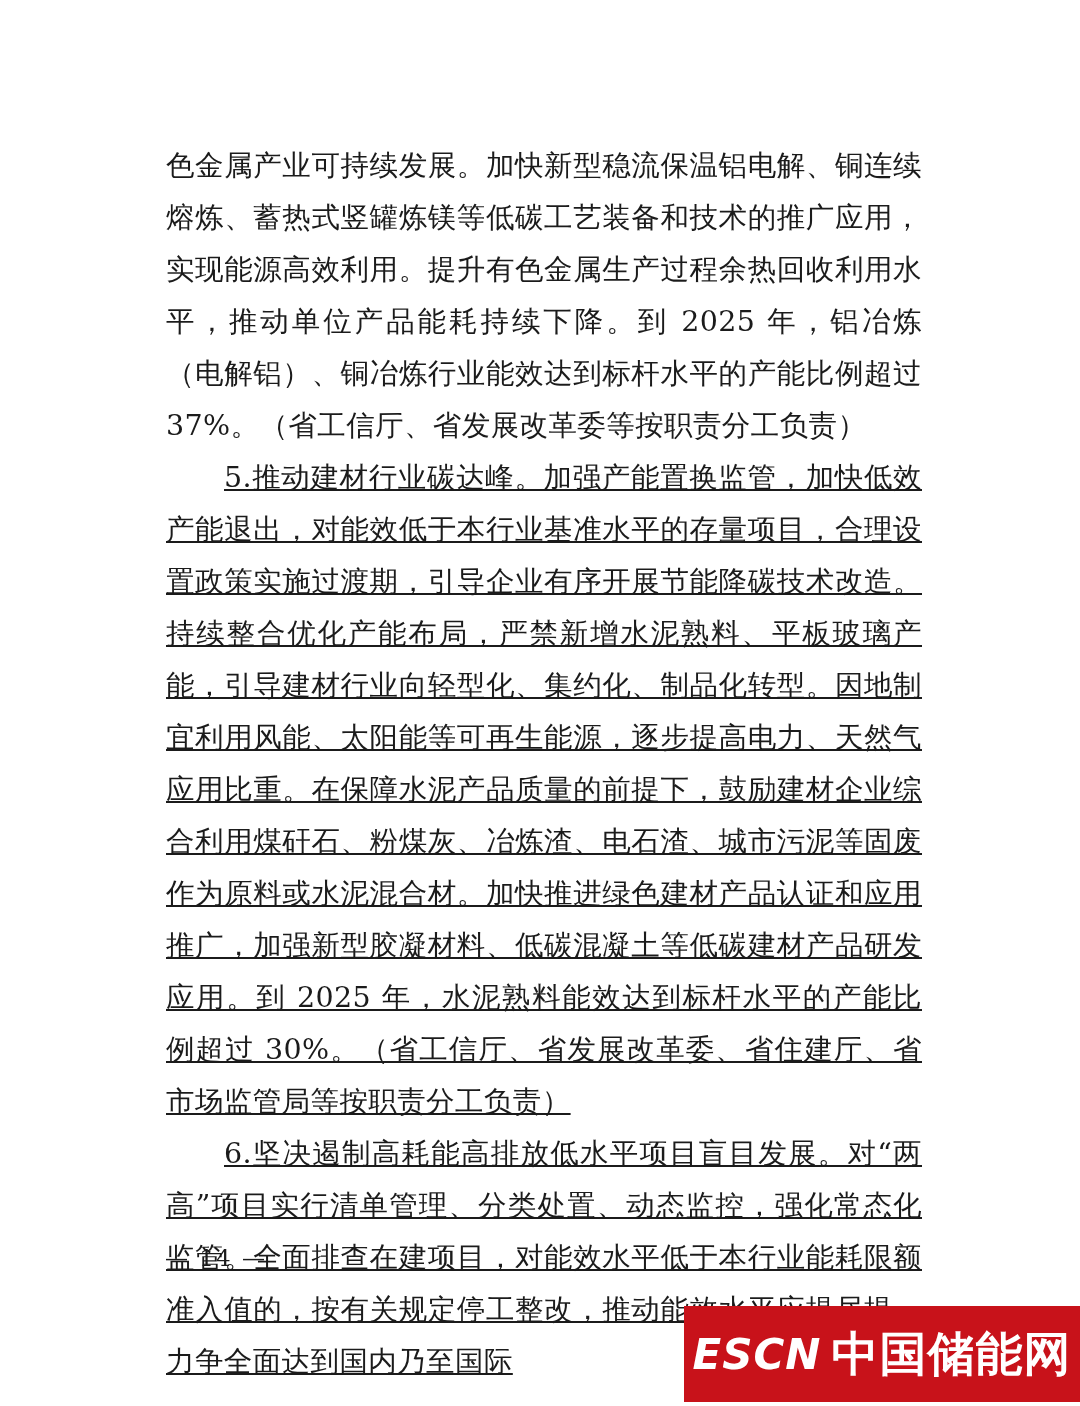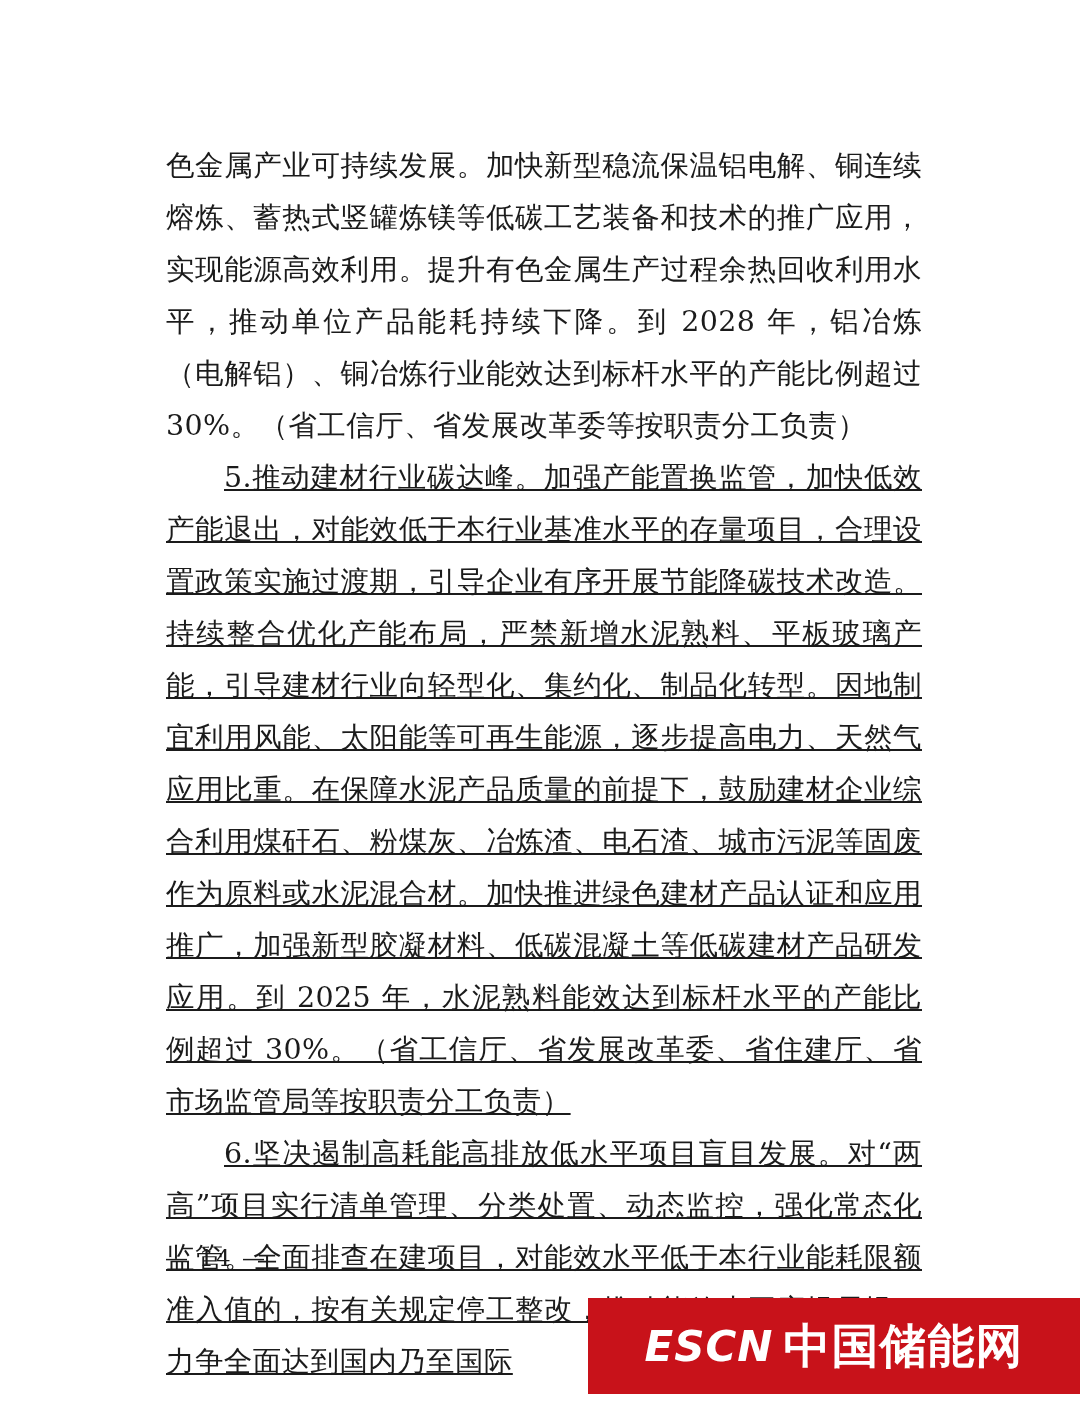--- a/index.html
+++ b/index.html
@@ -54,22 +54,22 @@
     width: 756px;
     font-size: 23px;
     letter-spacing: 2px;
     color: #1b1b1b;
     text-align: left;
   }
 
   .watermark {
     position: absolute;
     right: 0px;
-    bottom: 12px;
-    width: 492px;
+    bottom: 4px;
+    width: 396px;
     height: 96px;
     background: #c8121a;
     display: flex;
     align-items: center;
     justify-content: center;
     gap: 10px;
   }
   .watermark .wm-escn {
     color: #ffffff;
     font-family: "DejaVu Sans", "Liberation Sans", sans-serif;
@@ -85,21 +85,21 @@
     font-size: 47px;
     letter-spacing: 1px;
   }
 </style>
 </head>
 <body>
 
 <div class="page">
 
   <div class="doc-body">
-    <p class="para">色金属产业可持续发展。加快新型稳流保温铝电解、铜连续熔炼、蓄热式竖罐炼镁等低碳工艺装备和技术的推广应用，实现能源高效利用。提升有色金属生产过程余热回收利用水平，推动单位产品能耗持续下降。到 2028 年，铝冶炼（电解铝）、铜冶炼行业能效达到标杆水平的产能比例超过 30%。（省工信厅、省发展改革委等按职责分工负责）</p>
+    <p class="para">色金属产业可持续发展。加快新型稳流保温铝电解、铜连续熔炼、蓄热式竖罐炼镁等低碳工艺装备和技术的推广应用，实现能源高效利用。提升有色金属生产过程余热回收利用水平，推动单位产品能耗持续下降。到 2025 年，铝冶炼（电解铝）、铜冶炼行业能效达到标杆水平的产能比例超过 37%。（省工信厅、省发展改革委等按职责分工负责）</p>
     <p class="para indent">5.推动建材行业碳达峰。加强产能置换监管，加快低效产能退出，对能效低于本行业基准水平的存量项目，合理设置政策实施过渡期，引导企业有序开展节能降碳技术改造。持续整合优化产能布局，严禁新增水泥熟料、平板玻璃产能，引导建材行业向轻型化、集约化、制品化转型。因地制宜利用风能、太阳能等可再生能源，逐步提高电力、天然气应用比重。在保障水泥产品质量的前提下，鼓励建材企业综合利用煤矸石、粉煤灰、冶炼渣、电石渣、城市污泥等固废作为原料或水泥混合材。加快推进绿色建材产品认证和应用推广，加强新型胶凝材料、低碳混凝土等低碳建材产品研发应用。到 2025 年，水泥熟料能效达到标杆水平的产能比例超过 30%。（省工信厅、省发展改革委、省住建厅、省市场监管局等按职责分工负责）</p>
     <p class="para indent">6.坚决遏制高耗能高排放低水平项目盲目发展。对“两高”项目实行清单管理、分类处置、动态监控，强化常态化监管。全面排查在建项目，对能效水平低于本行业能耗限额准入值的，按有关规定停工整改，推动能效水平应提尽提，力争全面达到国内乃至国际</p>
   </div>
 
   <div class="footer-pagenum">— 14 —</div>
 
   <div class="watermark">
     <span class="wm-escn">ESCN</span>
     <span class="wm-cn">中国储能网</span>
   </div>

